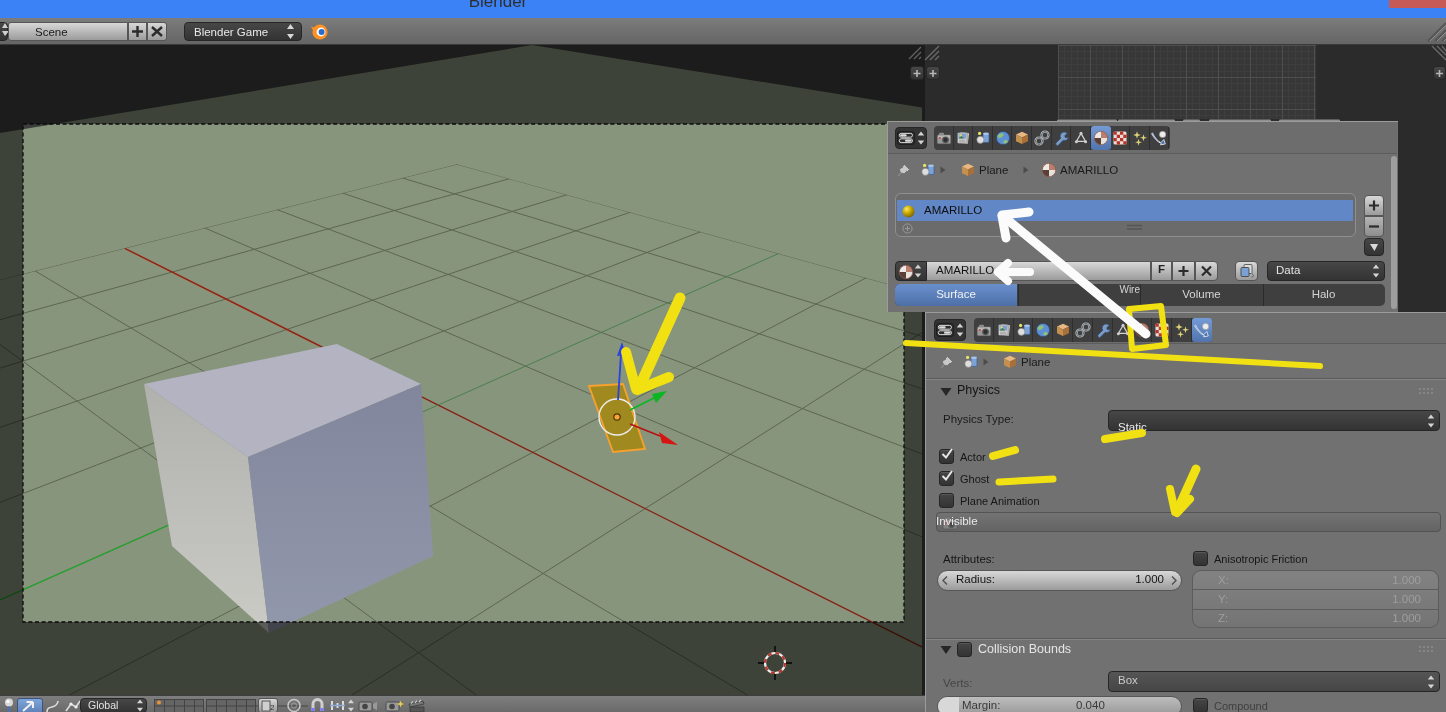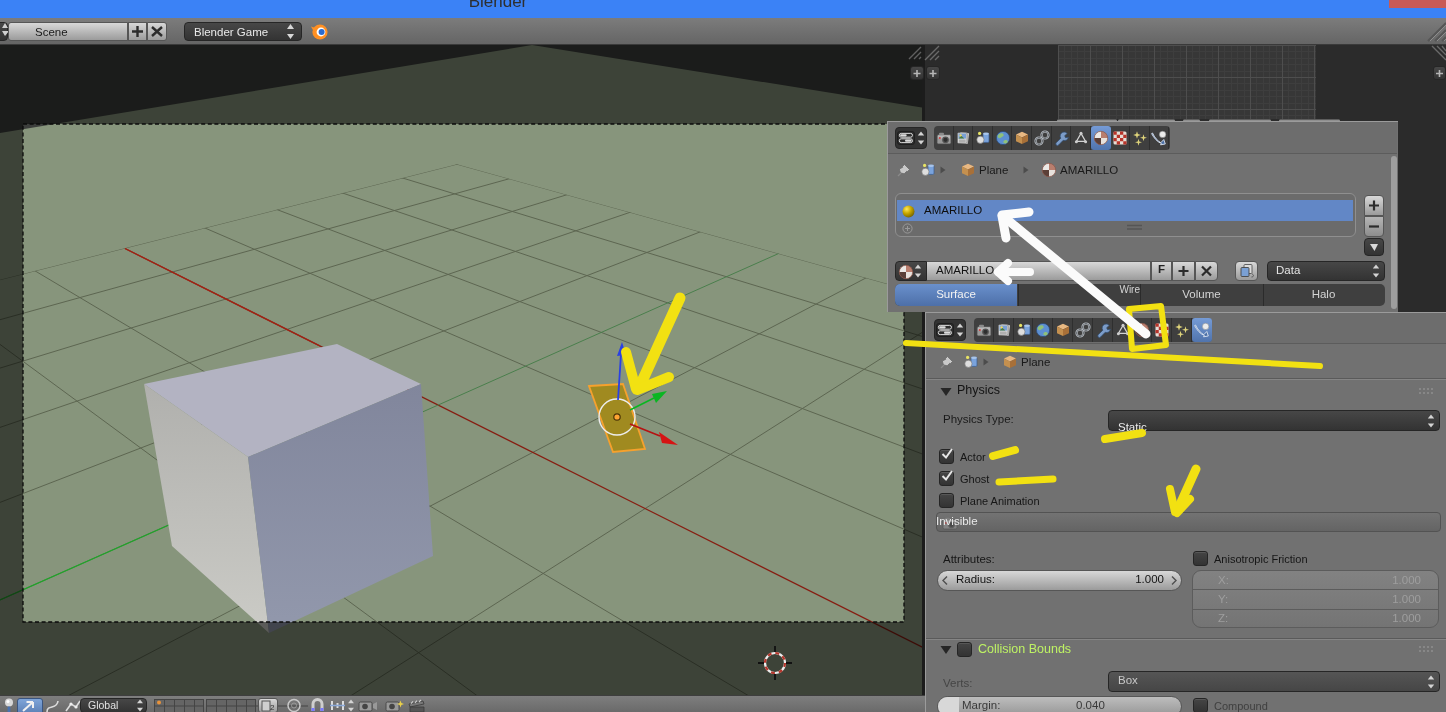--- a/index.html
+++ b/index.html
@@ -507,21 +507,21 @@
   <div class="txt" style="left:292px;top:299px;font-size:11.5px;color:#9e9e9e">Z:</div>
   <div class="txt" style="left:380px;top:261px;width:115px;text-align:right;font-size:11.5px;color:#9e9e9e">1.000</div>
   <div class="txt" style="left:380px;top:280px;width:115px;text-align:right;font-size:11.5px;color:#9e9e9e">1.000</div>
   <div class="txt" style="left:380px;top:299px;width:115px;text-align:right;font-size:11.5px;color:#9e9e9e">1.000</div>
   <div class="abs" style="left:0;top:325px;width:521px;height:1px;background:#5a5a5a"></div>
   <div class="abs" style="left:0;top:326px;width:521px;height:1px;background:#858585"></div>
   <svg class="abs" style="left:14px;top:332px" width="12" height="10">
       <path d="M0.5 1 11.5 1 6 9Z" fill="#262626"></path>
     </svg>
   <div class="cb" style="left:31px;top:329px"></div>
-  <div class="txt" style="left:52px;top:329px;font-size:12.5px;color:#bef264">Collision Bounds</div>
+  <div class="txt" style="left:52px;top:329px;font-size:12.5px;color:#e5e5e5">Collision Bounds</div>
   <svg class="abs" style="left:492px;top:332px" width="18" height="8">
       <g fill="#8f8f8f">
         <circle cx="2" cy="2" r="1"></circle>
         <circle cx="6" cy="2" r="1"></circle>
         <circle cx="10" cy="2" r="1"></circle>
         <circle cx="14" cy="2" r="1"></circle>
         <circle cx="2" cy="6" r="1"></circle>
         <circle cx="6" cy="6" r="1"></circle>
         <circle cx="10" cy="6" r="1"></circle>
         <circle cx="14" cy="6" r="1"></circle>

